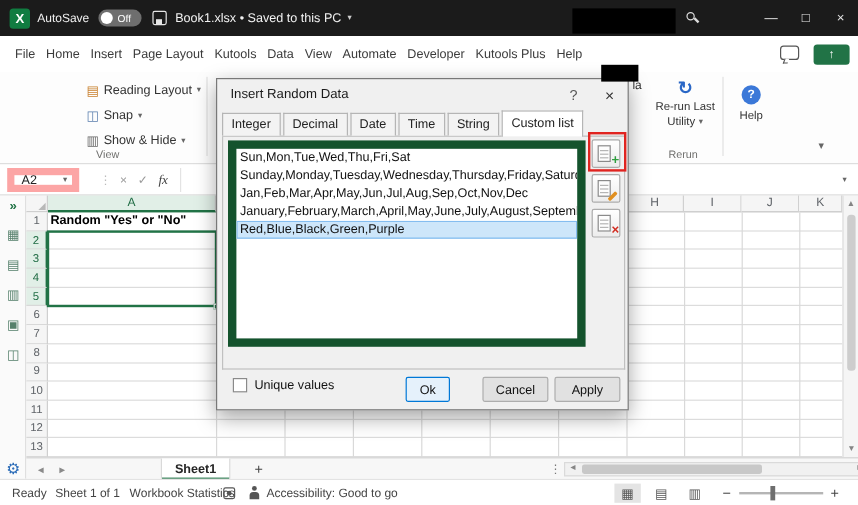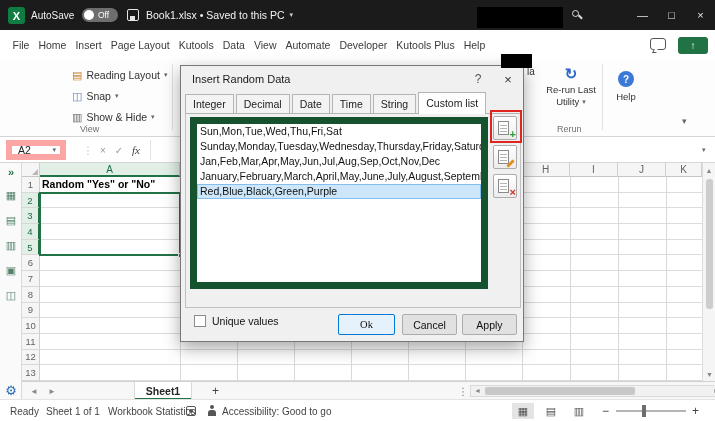--- a/index.html
+++ b/index.html
@@ -408,21 +408,21 @@
         <span class="ov red">×</span>
       </div>
 
       <div class="cbrow">
         <span class="cb"></span>
         <span class="cblabel">Unique values</span>
       </div>
     </div>
 
     <div class="dlg-buttons">
-      <div class="btn default" style="left:157px; width:57px;font-family:Liberation Serif, serif;">Ok</div>
+      <div class="btn default" style="left:157px; width:37px;">Ok</div>
       <div class="btn" style="left:221px; width:55px;">Cancel</div>
       <div class="btn" style="left:281px; width:55px;">Apply</div>
     </div>
   </div>
 
   <div class="abs redact" style="left:501px; top:54px; width:31px; height:14px; z-index:60;"></div>
 
 </div>
 
 </body></html>

